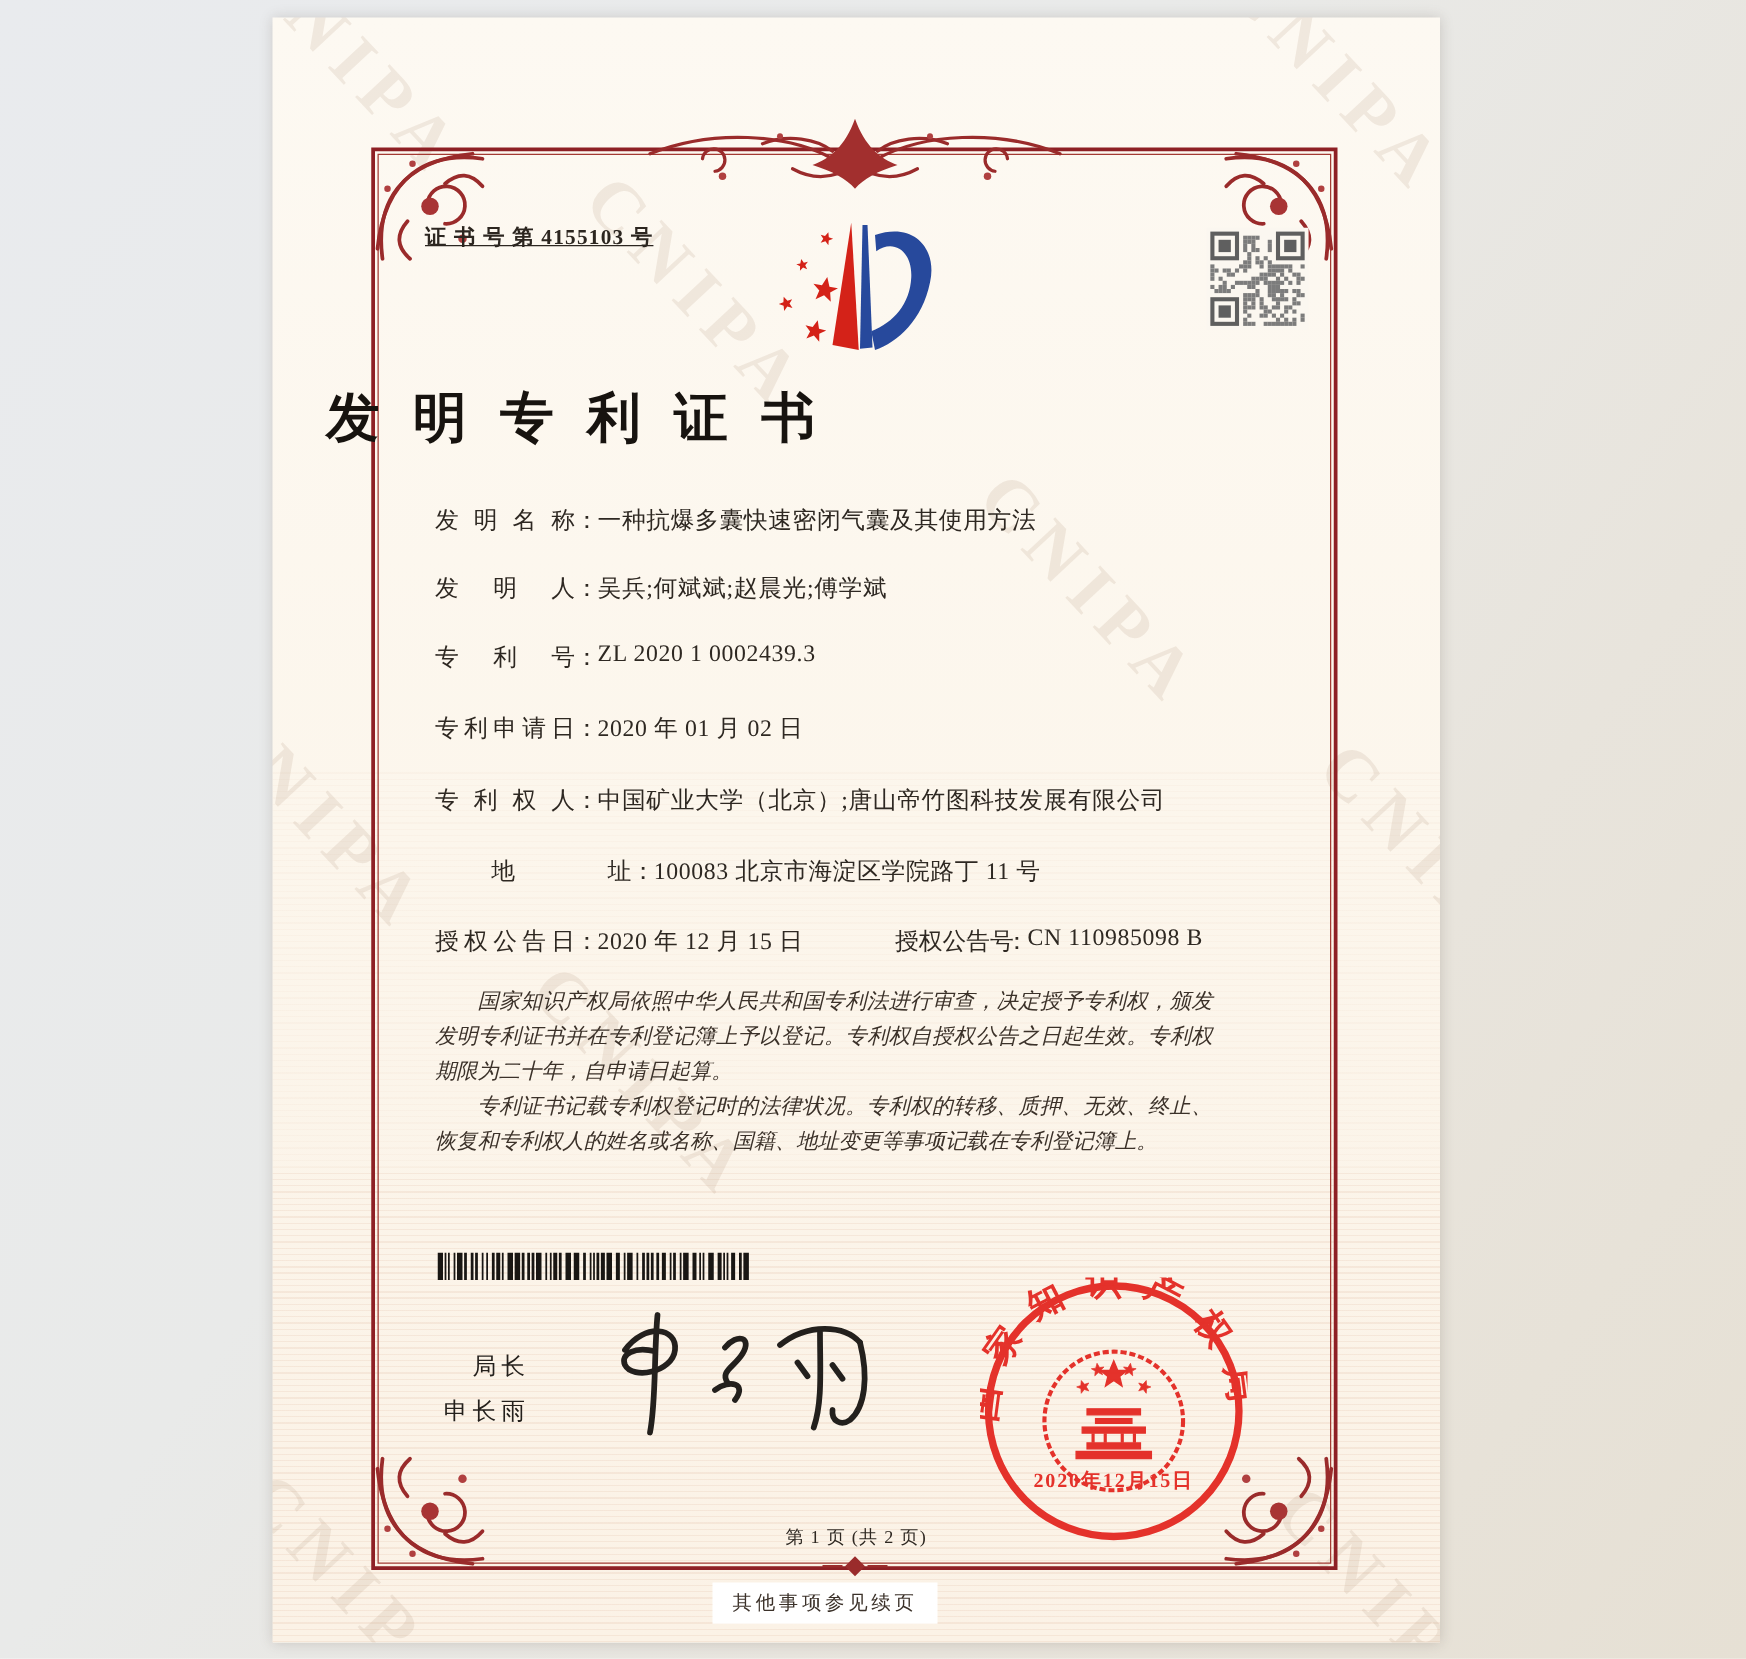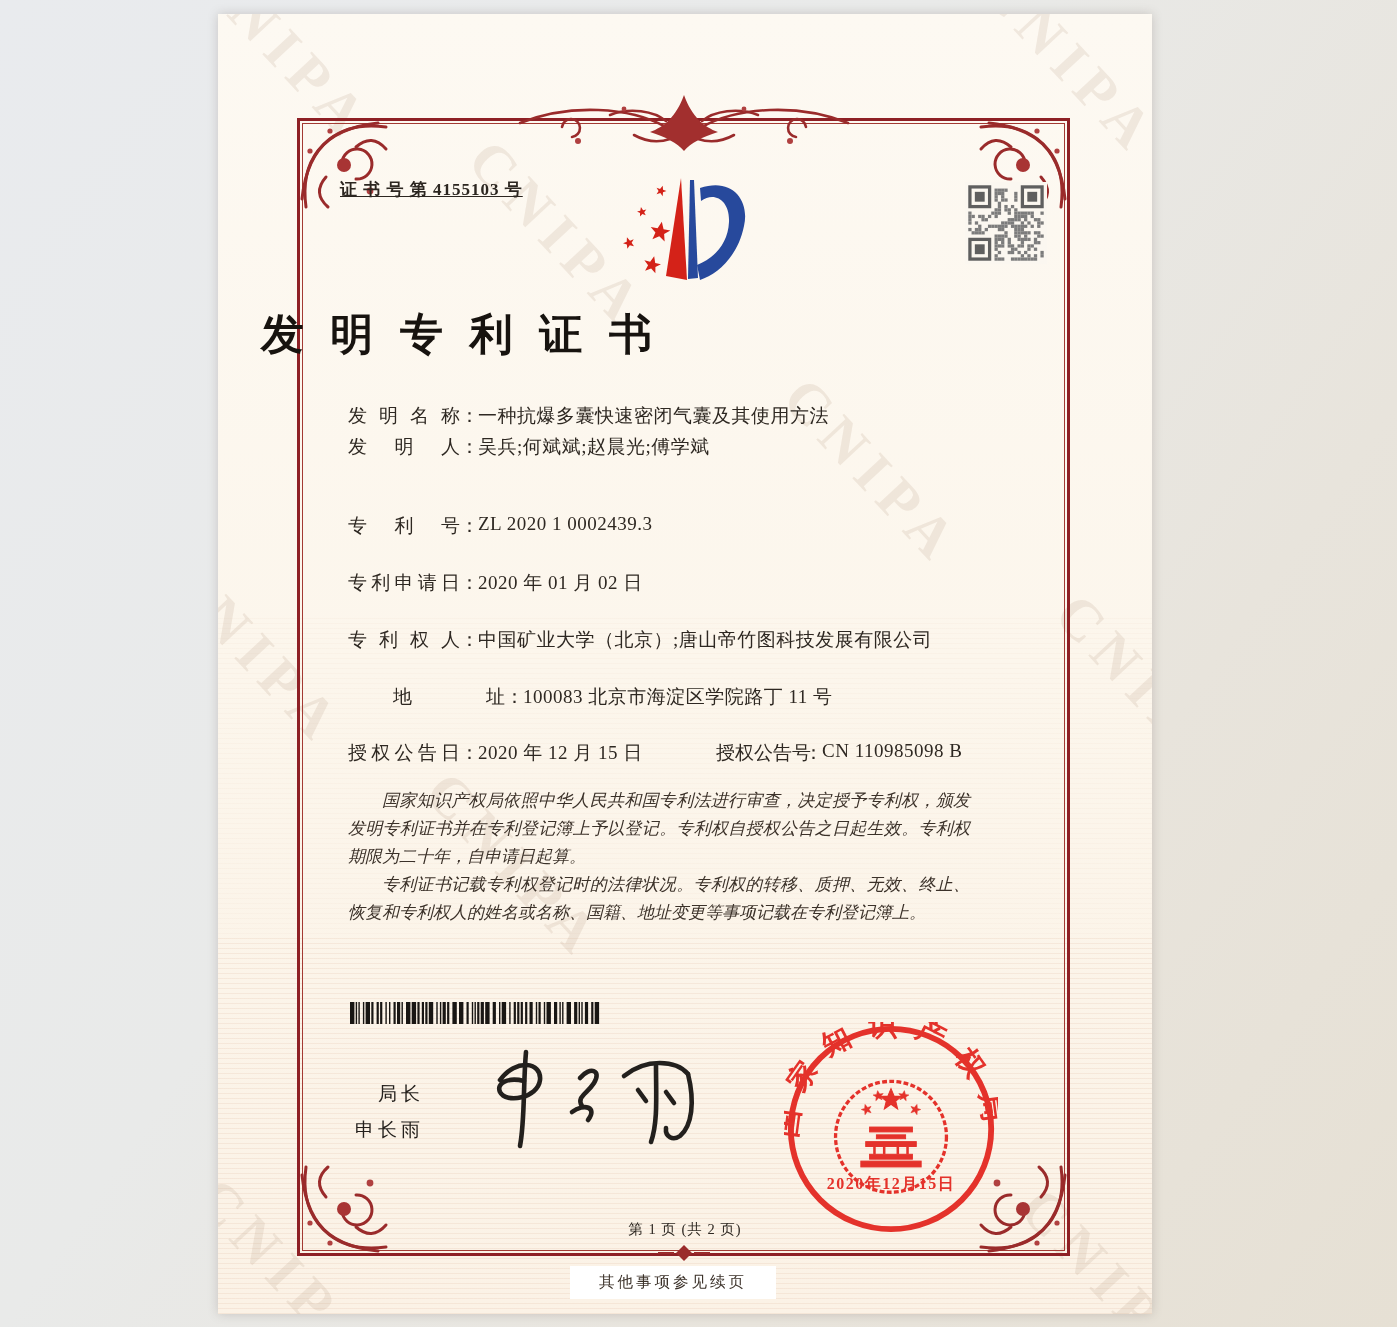--- a/index.html
+++ b/index.html
@@ -81,21 +81,21 @@
     font-size:19px; letter-spacing:4px; color:#24201c; line-height:36px;text-align:right;
   }
   .signature { position:absolute; left:258px; top:1026px; width:260px; height:120px; }
   .seal { position:absolute; left:566px; top:1008px; width:214px; height:214px; opacity:.93; }
   .page-info {
     position:absolute; left:0; width:100%; top:1206px; text-align:center;
     font-size:14.5px; color:#2e2822; letter-spacing:1px;
   }
   .cont-note {
     position:absolute; left:352px; top:1252px; background:#ffffff;
-    padding:6px 29px; font-size:15.5px; color:#3b3129; letter-spacing:3px;
+    padding:6px 16px; font-size:15.5px; color:#3b3129; letter-spacing:3px;
   }
 </style>
 </head>
 <body>
 
 <div class="paper">
 
   <div class="guilloche mid"></div>
   <div class="guilloche low"></div>
 
@@ -388,21 +388,21 @@
       <rect x="4" y="68" width="28" height="28" fill="#5f5f5f"></rect>
       <rect x="8" y="72" width="20" height="20" fill="#fbf7f0"></rect>
       <rect x="12" y="76" width="12" height="12" fill="#5f5f5f"></rect>
     </svg>
 
   <div class="title">发明专利证书</div>
 
   <div class="frow" style="top:389px;">
     <span class="flabel">发明名称</span><span class="fcolon">：</span><span class="fvalue">一种抗爆多囊快速密闭气囊及其使用方法</span>
   </div>
-  <div class="frow" style="top:420px;font-family:Liberation Serif, serif;">
+  <div class="frow" style="top:444px;font-family:Liberation Serif, serif;">
     <span class="flabel">发明人</span><span class="fcolon">：</span><span class="fvalue">吴兵;何斌斌;赵晨光;傅学斌</span>
   </div>
   <div class="frow" style="top:499px;">
     <span class="flabel">专利号</span><span class="fcolon">：</span><span class="fvalue">ZL 2020 1 0002439.3</span>
   </div>
   <div class="frow" style="top:556px;">
     <span class="flabel">专利申请日</span><span class="fcolon">：</span><span class="fvalue">2020 年 01 月 02 日</span>
   </div>
   <div class="frow" style="top:613px;">
     <span class="flabel">专利权人</span><span class="fcolon">：</span><span class="fvalue">中国矿业大学（北京）;唐山帝竹图科技发展有限公司</span>

